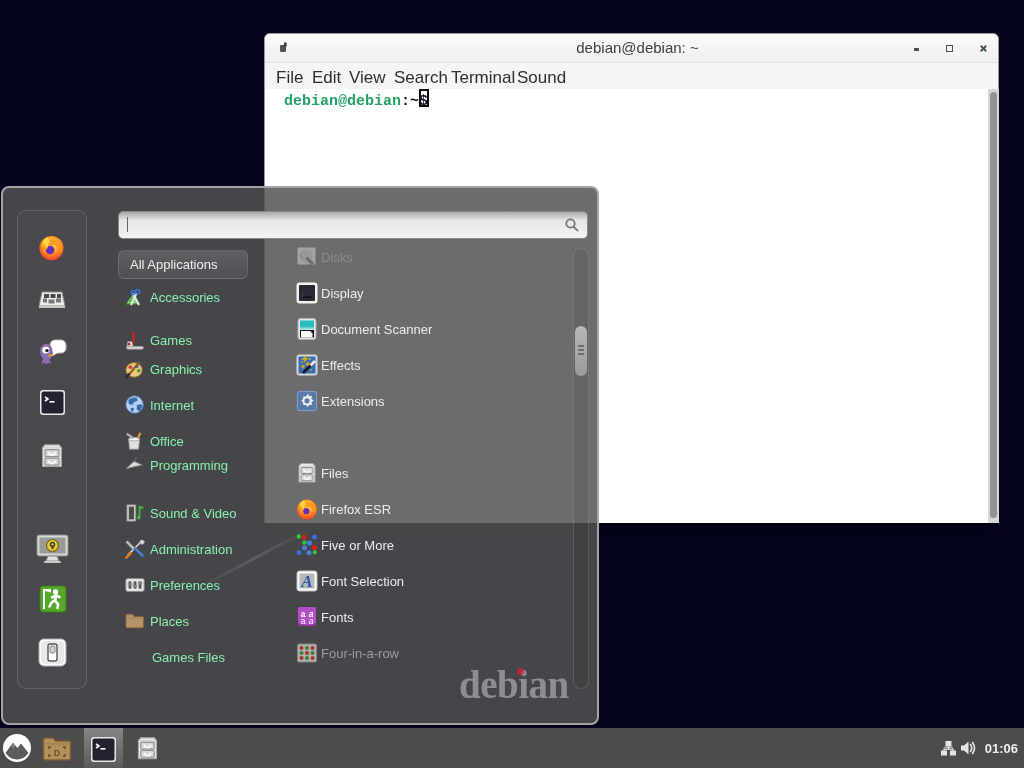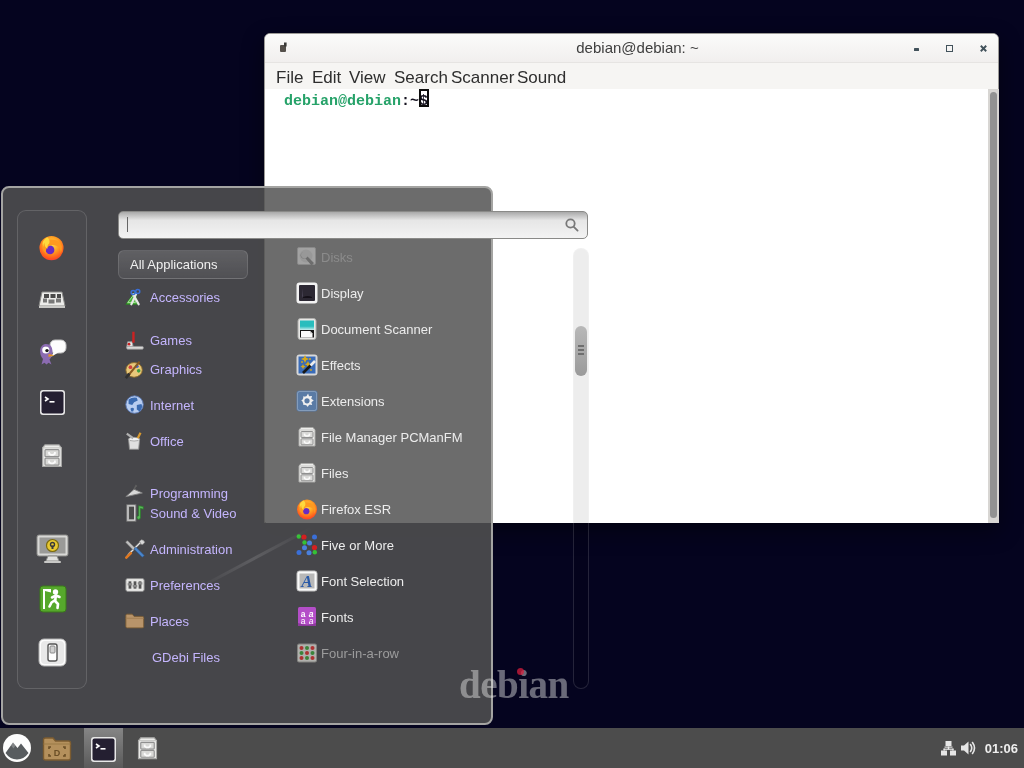--- a/index.html
+++ b/index.html
@@ -19,34 +19,34 @@
 .mi{position:absolute;top:5px;font-size:17px;color:#2e2e2e;}
 #canvas{position:absolute;left:1px;top:55px;width:733px;height:434px;background:#ffffff;}
 #prompt{position:absolute;left:18px;top:4px;font-family:"Liberation Mono",monospace;
 font-weight:bold;font-size:15px;color:#171421;white-space:pre;}
 #prompt .g{color:#26a269;}
 #cursor{position:absolute;left:153px;top:0px;width:6px;height:14px;border:2.5px solid #0c0c0c;}
 #tscroll{position:absolute;right:0px;top:0px;width:11px;height:434px;background:#d8d6d3;}
 #tthumb{position:absolute;left:2px;top:3px;width:7px;height:426px;background:#929292;border-radius:4px;}
 .wbtn{position:absolute;color:#3d4c55;}
 
-#menu{position:absolute;left:1px;top:186px;width:492px;height:539px;
+#menu{position:absolute;left:1px;top:186px;width:598px;height:539px;
 background:rgba(82,82,82,0.85);border:2px solid #a4a4a2;border-radius:8px;box-sizing:border-box;
 }
 #sidebar{position:absolute;left:14px;top:22px;width:68px;height:477px;
 border:1px solid rgba(255,255,255,0.14);border-radius:9px;background:rgba(255,255,255,0.02);}
 #search{position:absolute;left:115px;top:23px;width:468px;height:26px;border-radius:5px;
 border:1px solid #8a8a88;background:linear-gradient(#a9a9a9,#e6e6e6 32%,#f3f3f3);}
 #caret{position:absolute;left:8px;top:5px;width:1px;height:15px;background:#666;}
 #allapps{position:absolute;left:115px;top:62px;width:130px;height:29px;border-radius:6px;
 background:linear-gradient(rgba(255,255,255,0.14),rgba(255,255,255,0.06));
 border:1px solid rgba(255,255,255,0.12);box-sizing:border-box;
 color:#f0f0f0;font-size:13px;text-align:left;padding-left:11px;line-height:27px;}
 .crow{position:absolute;left:121px;height:24px;display:flex;align-items:center;
-color:#c4b5fd;font-size:13px;}
+color:#86efac;font-size:13px;}
 .crow svg{margin-right:4px;}
 .arow{position:absolute;left:292px;height:24px;display:flex;align-items:center;
 color:#ececec;font-size:13px;}
 .arow svg{margin-right:2px;}
 .dim{color:#a5a5a5;}
 #mtrack{position:absolute;left:570px;top:60px;width:16px;height:441px;
 border:1px solid rgba(255,255,255,0.13);border-radius:8px;box-sizing:border-box;background:rgba(0,0,0,0.07);}
 #mthumb{position:absolute;left:572px;top:138px;width:12px;height:50px;border-radius:6px;
 background:linear-gradient(#b8b8b8,#9a9a9a);}
 #wmark{position:absolute;left:456px;top:474px;font-family:"Liberation Serif",serif;
@@ -77,21 +77,21 @@
     <div class="wbtn" style="left:681px;top:11px;width:7px;height:7px;border:1.8px solid #42525b;box-sizing:border-box"></div>
     <svg class="wbtn" style="left:715px;top:11px" width="7" height="7" viewBox="0 0 9 9">
       <path d="M1 1 L8 8 M8 1 L1 8" stroke="#42525b" stroke-width="2.4"></path>
     </svg>
   </div>
   <div id="menubar">
     <span class="mi" style="left:11px">File</span>
     <span class="mi" style="left:47px">Edit</span>
     <span class="mi" style="left:84px">View</span>
     <span class="mi" style="left:129px">Search</span>
-    <span class="mi" style="left:186px">Scanner</span>
+    <span class="mi" style="left:186px">Terminal</span>
     <span class="mi" style="left:252px">Sound</span>
   </div>
   <div id="canvas">
     <div id="prompt"><span class="g">debian@debian</span>:~$ </div>
     <div id="cursor"></div>
     <div id="tscroll">
           <div id="tthumb"></div>
         </div>
   </div>
 </div>
@@ -213,21 +213,21 @@
       <path d="M14 12 L19 11 Q21 15 17 19 L14 17 Z" fill="#3a6ab0"></path>
       <path d="M7 16 Q9 14 11 16 L10 19 L8 19 Z" fill="#3a6ab0"></path>
     </svg>Internet</div>
   <div class="crow" style="top:241px">
     <svg width="22" height="22" viewBox="0 0 24 24">
       <path d="M5 10 L17 10 L16 21 L6 21 Z" fill="#e0e0e0" stroke="#909090" stroke-width="1"></path>
       <ellipse cx="11" cy="10" rx="6" ry="2" fill="#f4f4f4" stroke="#909090" stroke-width="0.8"></ellipse>
       <path d="M3 4 L10 9" stroke="#b0b0b0" stroke-width="2.4"></path>
       <path d="M15 9 L18 3" stroke="#d89a30" stroke-width="2.4"></path>
     </svg>Office</div>
-  <div class="crow" style="top:293px">
+  <div class="crow" style="top:265px">
     <svg width="22" height="22" viewBox="0 0 24 24">
       <path d="M2 16 L11 8 L20 12 Z" fill="#d8d8d8" stroke="#808080" stroke-width="1"></path>
       <path d="M11 8 L13 4 L14 5" fill="none" stroke="#606060" stroke-width="1.6"></path>
     </svg>Programming</div>
   <div class="crow" style="top:313px">
     <svg width="22" height="22" viewBox="0 0 24 24">
       <rect x="3" y="3" width="10" height="18" fill="#d8d8d8" stroke="#707070" stroke-width="1"></rect>
       <rect x="5" y="5" width="6" height="14" fill="#4a4a4a"></rect>
       <rect x="3.5" y="4" width="2" height="16" fill="#b8b8b8"></rect>
       <path d="M14 16 Q14 19 16 19 Q18 19 18 17 L18 7 L21 8 L21 5 L16 4 L16 15 Z" fill="#58b858" stroke="#2a7a2a" stroke-width="0.8"></path>
@@ -248,21 +248,21 @@
       <rect x="10.5" y="8" width="3" height="8" fill="#555"></rect>
           <rect x="9.5" y="12" width="5" height="2.5" fill="#888"></rect>
       <rect x="16" y="8" width="3" height="8" fill="#555"></rect>
           <rect x="15" y="9" width="5" height="2.5" fill="#888"></rect>
     </svg>Preferences</div>
   <div class="crow" style="top:421px">
     <svg width="22" height="22" viewBox="0 0 24 24">
       <path d="M2 6 Q2 4.5 3.5 4.5 L9 4.5 L11 7 L20 7 Q21.5 7 21.5 8.5 L21.5 18 Q21.5 19.5 20 19.5 L3.5 19.5 Q2 19.5 2 18 Z" fill="#b8946a" stroke="#7a5c34" stroke-width="1"></path>
       <path d="M2 9 L21.5 9" stroke="#a07e50" stroke-width="1"></path>
     </svg>Places</div>
-  <div class="crow" style="top:457px;left:149px">GDebi Files</div>
+  <div class="crow" style="top:457px;left:149px">Games Files</div>
   <div class="arow" style="top:57px;opacity:0.55">
     <svg width="24" height="24" viewBox="0 0 24 24">
       <rect x="2.5" y="2.5" width="18" height="17" rx="1.5" fill="#cfcfcf" stroke="#a2a2a2"></rect>
       <circle cx="11" cy="11" r="6.5" fill="#bdbdbd"></circle>
       <path d="M8 7 a3.4 3.4 0 1 0 4.5 4.5 L19 18 L16.5 20.5 L10.5 13.5 a3.4 3.4 0 0 1 -4.5 -4.5 Z" fill="#6e6e6e"></path>
     </svg>
         <span class="dim">Disks</span>
       </div>
   <div class="arow" style="top:93px">
     <svg width="24" height="24" viewBox="0 0 24 24">
@@ -304,29 +304,20 @@
   <div class="arow" style="top:201px">
     <svg width="24" height="24" viewBox="0 0 24 24">
       <rect x="1.5" y="1.5" width="21" height="21" rx="3" fill="#5a7ba5"></rect>
       <rect x="2.5" y="2.5" width="19" height="19" rx="2" fill="none" stroke="rgba(255,255,255,0.25)"></rect>
       <g fill="#f0f0f0">
         <path d="M12 4.5 l1.4 2.6 2.9-0.8 -0.4 3 2.7 1.3 -2.2 2 1.3 2.7 -3-0.2 -1.2 2.8 -1.9-2.4 -2.8 1 0.1-3 -2.8-1.1 2.4-1.8 -1-2.8 3 0.3 Z" transform="rotate(8 12 12)"></path>
       </g>
       <circle cx="12" cy="11.8" r="4.6" fill="#f0f0f0"></circle>
       <circle cx="12" cy="11.8" r="2.6" fill="#5a7ba5"></circle>
     </svg>Extensions</div>
-  <div class="arow" style="top:237px">
-    <svg width="24" height="24" viewBox="0 0 24 24">
-      <path d="M4 5 L6 2.5 L18 2.5 L20 5 L20 21 L4 21 Z" fill="#ededeb" stroke="#a8a8a6"></path>
-      <path d="M4 5 L20 5" stroke="#c8c8c6"></path>
-      <rect x="6" y="6.5" width="12" height="6" rx="0.8" fill="#d8d8d6" stroke="#909090"></rect>
-      <rect x="6" y="13.8" width="12" height="6" rx="0.8" fill="#d8d8d6" stroke="#909090"></rect>
-      <path d="M9.5 8.5 L9.5 10 L11 11 L13 11 L14.5 10 L14.5 8.5" fill="none" stroke="#fafafa" stroke-width="1.6"></path>
-      <path d="M9.5 15.8 L9.5 17.3 L11 18.3 L13 18.3 L14.5 17.3 L14.5 15.8" fill="none" stroke="#fafafa" stroke-width="1.6"></path>
-    </svg>File Manager PCManFM</div>
   <div class="arow" style="top:273px">
     <svg width="24" height="24" viewBox="0 0 24 24">
       <path d="M4 5 L6 2.5 L18 2.5 L20 5 L20 21 L4 21 Z" fill="#ededeb" stroke="#a8a8a6"></path>
       <path d="M4 5 L20 5" stroke="#c8c8c6"></path>
       <rect x="6" y="6.5" width="12" height="6" rx="0.8" fill="#d8d8d6" stroke="#909090"></rect>
       <rect x="6" y="13.8" width="12" height="6" rx="0.8" fill="#d8d8d6" stroke="#909090"></rect>
       <path d="M9.5 8.5 L9.5 10 L11 11 L13 11 L14.5 10 L14.5 8.5" fill="none" stroke="#fafafa" stroke-width="1.6"></path>
       <path d="M9.5 15.8 L9.5 17.3 L11 18.3 L13 18.3 L14.5 17.3 L14.5 15.8" fill="none" stroke="#fafafa" stroke-width="1.6"></path>
     </svg>Files</div>
   <div class="arow" style="top:309px">

